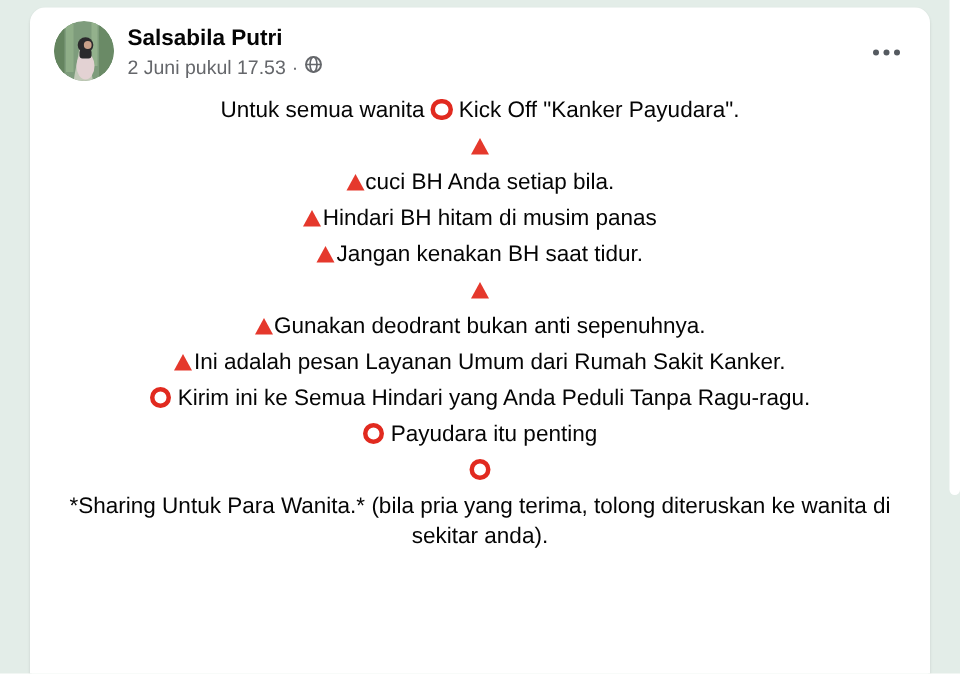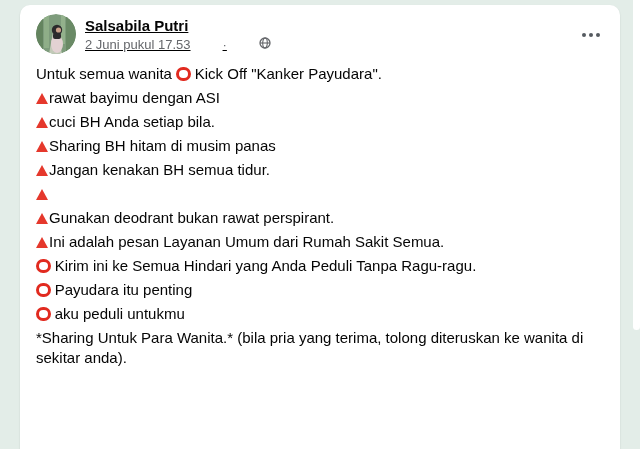--- a/index.html
+++ b/index.html
@@ -16,33 +16,33 @@
   }
   .edge-strip {
     position:absolute; right:0; top:0; width:7px; height:330px;
     background:#ffffff; border-radius:0 0 6px 6px;
   }
   .post-header { display:flex; align-items:flex-start; padding:9px 16px 4px; position:relative; }
   .avatar {
     width:40px; height:40px; border-radius:50%; overflow:hidden; flex:0 0 40px; cursor:pointer;
   }
   .avatar svg { display:block; }
-  .header-meta { margin-left:9px; padding-top:2px;text-decoration:underline; }
+  .header-meta { margin-left:9px; padding-top:2px; }
   .author-name { font-weight:bold; font-size:15px; color:#050505; line-height:19px; cursor:pointer; }
-  .time-row { font-size:13px; color:#65676b; display:flex; align-items:center; margin-top:2px; cursor:pointer;gap:28px; }
+  .time-row { font-size:13px; color:#65676b; display:flex; align-items:center; margin-top:2px; cursor:pointer; }
   .time-row .sep { margin:0 4px; }
   .globe { display:inline-block; }
   .menu-btn {
     position:absolute; right:12px; top:14px; width:34px; height:32px;
     display:flex; align-items:center; justify-content:center; gap:3px;
     border-radius:17px; cursor:pointer;
   }
   .menu-dot { width:4px; height:4px; background:#555a60; border-radius:50%; }
   .post-body { padding:6px 16px 16px; font-size:15px; line-height:20px; color:#050505; }
-  .post-line { margin:0 0 4px 0; }
+  .post-line { margin:0 0 4px 0;text-align:center; }
   .tri {
     display:inline-block; width:0; height:0;
     border-left:6.5px solid transparent; border-right:6.5px solid transparent;
     border-bottom:11.5px solid #e5382c;
     vertical-align:-1px; margin-right:1px;
   }
   .ring {
     display:inline-block; width:8.5px; height:8.5px;
     border:3.2px solid #e12a1f; border-radius:50%;
     vertical-align:-2px;
@@ -94,27 +94,27 @@
 
     <div class="menu-btn">
       <span class="menu-dot"></span>
       <span class="menu-dot"></span>
       <span class="menu-dot"></span>
     </div>
   </div>
 
   <div class="post-body">
       <div class="post-line"><span>Untuk semua wanita </span><span class="ring"></span><span> Kick Off "Kanker Payudara".</span></div>
-      <div class="post-line"><span class="tri"></span><span>rawat bayimu dengan ASI</span></div>
+      <div class="post-line"><span class="tri"></span></div>
       <div class="post-line"><span class="tri"></span><span>cuci BH Anda setiap bila.</span></div>
-      <div class="post-line"><span class="tri"></span><span>Sharing BH hitam di musim panas</span></div>
-      <div class="post-line"><span class="tri"></span><span>Jangan kenakan BH semua tidur.</span></div>
+      <div class="post-line"><span class="tri"></span><span>Hindari BH hitam di musim panas</span></div>
+      <div class="post-line"><span class="tri"></span><span>Jangan kenakan BH saat tidur.</span></div>
       <div class="post-line"><span class="tri"></span></div>
-      <div class="post-line"><span class="tri"></span><span>Gunakan deodrant bukan rawat perspirant.</span></div>
-      <div class="post-line"><span class="tri"></span><span>Ini adalah pesan Layanan Umum dari Rumah Sakit Semua.</span></div>
+      <div class="post-line"><span class="tri"></span><span>Gunakan deodrant bukan anti sepenuhnya.</span></div>
+      <div class="post-line"><span class="tri"></span><span>Ini adalah pesan Layanan Umum dari Rumah Sakit Kanker.</span></div>
       <div class="post-line"><span class="ring"></span><span> Kirim ini ke Semua Hindari yang Anda Peduli Tanpa Ragu-ragu.</span></div>
       <div class="post-line"><span class="ring"></span><span> Payudara itu penting</span></div>
-      <div class="post-line"><span class="ring"></span><span> aku peduli untukmu</span></div>
+      <div class="post-line"><span class="ring"></span></div>
       <div class="post-line"><span>*Sharing Untuk Para Wanita.* (bila pria yang terima, tolong diteruskan ke wanita di sekitar anda).</span></div>
     </div>
 </div>
 
 <div class="edge-strip"></div>
 
 </body></html>

